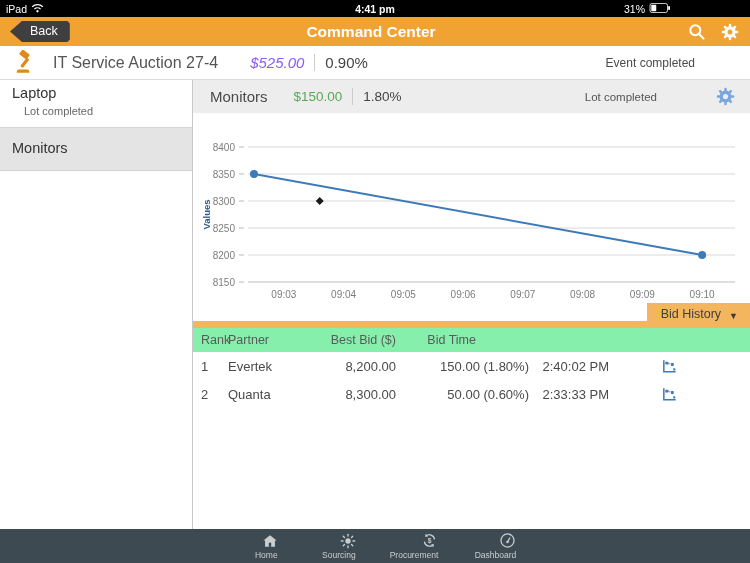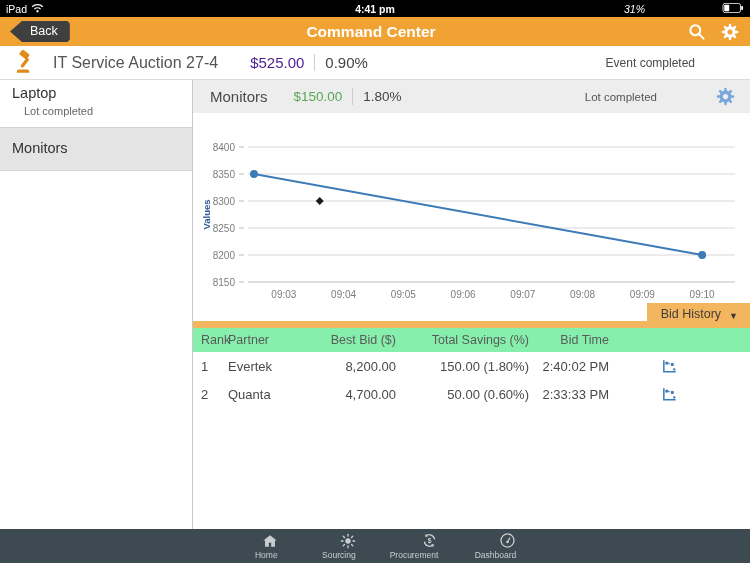--- a/index.html
+++ b/index.html
@@ -4,34 +4,34 @@
 <style>
   * { margin:0; padding:0; box-sizing:border-box; }
   html,body { background:#fff; }
   body { font-family:"Liberation Sans", sans-serif; }
   .app { width:750px; height:563px; position:relative; background:#fff; overflow:hidden; display:flex; flex-direction:column; }
 
   
   .status-bar { height:17px; background:#000; color:#fff; display:flex; align-items:center; font-size:10.5px; padding:0 6px; flex:0 0 auto;gap:26px; }
   .sb-left { display:flex; align-items:center; gap:4px; width:120px; }
   .sb-center { flex:1; text-align:center; font-weight:bold; }
-  .sb-right { width:120px; display:flex; align-items:center; justify-content:space-between; gap:4px;font-style:italic; }
+  .sb-right { width:120px; display:flex; align-items:center; justify-content:flex-start; gap:4px; }
 
   
   .nav-bar { height:29px; background:#f0a232; display:flex; align-items:center; position:relative; flex:0 0 auto; padding:0 10px; }
   .back-btn { background:#3f3f3f; color:#fff; font-size:12.5px; height:21px; line-height:21px; padding:0 12px 0 20px; clip-path:polygon(0% 50%, 20% 0%, 96% 0%, 100% 12%, 100% 88%, 96% 100%, 20% 100%); cursor:pointer; }
   .nav-title { position:absolute; left:0; right:8px; text-align:center; color:#fff; font-size:15.5px; font-weight:bold; pointer-events:none; }
   .nav-icons { margin-left:auto; display:flex; align-items:center; gap:14px; }
   .nav-icons svg { display:block; }
 
   
   .event-header { height:34px; background:#fff; border-bottom:1px solid #dcdcdc; display:flex; align-items:center; padding:0 55px 0 12px; flex:0 0 auto; }
   .gavel { margin-right:16px; display:flex; }
   .event-title { font-size:16px; color:#555; margin-right:32px; }
-  .price { color:#4c1d95; font-size:15px; }
+  .price { color:#8b5cf6; font-size:15px;font-style:italic; }
   .vdiv { border-left:1px solid #ccc; height:17px; margin:0 10px; }
   .pct { font-size:15px; color:#444; }
   .event-status { margin-left:auto; font-size:12px; color:#4a4a4a; }
 
   
   .content { flex:1; display:flex; min-height:0; }
   .sidebar { width:193px; border-right:1px solid #c8c8c8; background:#fff; flex:0 0 auto; }
   .side-item { padding:6px 0 16px 12px; cursor:pointer; }
   .side-item .s-label { font-size:14.5px; color:#333; }
   .side-item .s-status { font-size:11px; color:#666; margin:4px 0 0 12px; }
@@ -225,21 +225,20 @@
           <span>Bid History</span>
           <span class="history-caret">▼</span>
         </div>
       </div>
       <div class="history-strip"></div>
 
       <div class="t-header">
         <div class="c rank">Rank</div>
         <div class="c partner">Partner</div>
         <div class="c num-bid">Best Bid ($)</div>
-        <div class="c num-sav">Total Savings (%)</div>
         <div class="c num-time">Bid Time</div>
         <div class="c icon-c"></div>
       </div>
 
       <div id="t-body">
           <div class="t-row">
             <div class="c rank">1</div>
             <div class="c partner">Evertek</div>
             <div class="c num-bid">8,200.00</div>
             <div class="c num-sav">150.00 (1.80%)</div>
@@ -252,21 +251,21 @@
                   <rect x="4.6" y="4" width="3" height="3" rx="0.5"></rect>
                   <rect x="10.5" y="5.4" width="3" height="3" rx="0.5"></rect>
                   <rect x="12.9" y="10.9" width="2.3" height="2.3" rx="0.5"></rect>
                 </g>
               </svg>
             </div>
           </div>
           <div class="t-row">
             <div class="c rank">2</div>
             <div class="c partner">Quanta</div>
-            <div class="c num-bid">4,700.00</div>
+            <div class="c num-bid">8,300.00</div>
             <div class="c num-sav">50.00 (0.60%)</div>
             <div class="c num-time">2:33:33 PM</div>
             <div class="c icon-c">
               <svg width="17" height="17" viewBox="0 0 18 18">
                 <path d="M3 2.5 V14.5 H15.5" stroke="#3d7ab8" stroke-width="1.6" fill="none"></path>
                 <path d="M7.8 5.8 L10.4 6.6" stroke="#3d7ab8" stroke-width="1.2" stroke-dasharray="1.5 1.5"></path>
                 <g fill="#3d7ab8">
                   <rect x="4.6" y="4" width="3" height="3" rx="0.5"></rect>
                   <rect x="10.5" y="5.4" width="3" height="3" rx="0.5"></rect>
                   <rect x="12.9" y="10.9" width="2.3" height="2.3" rx="0.5"></rect>

